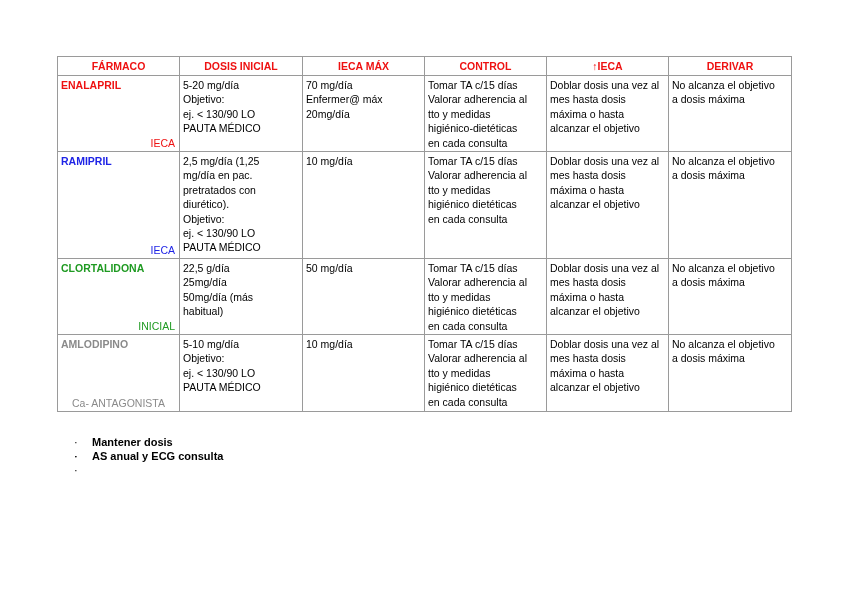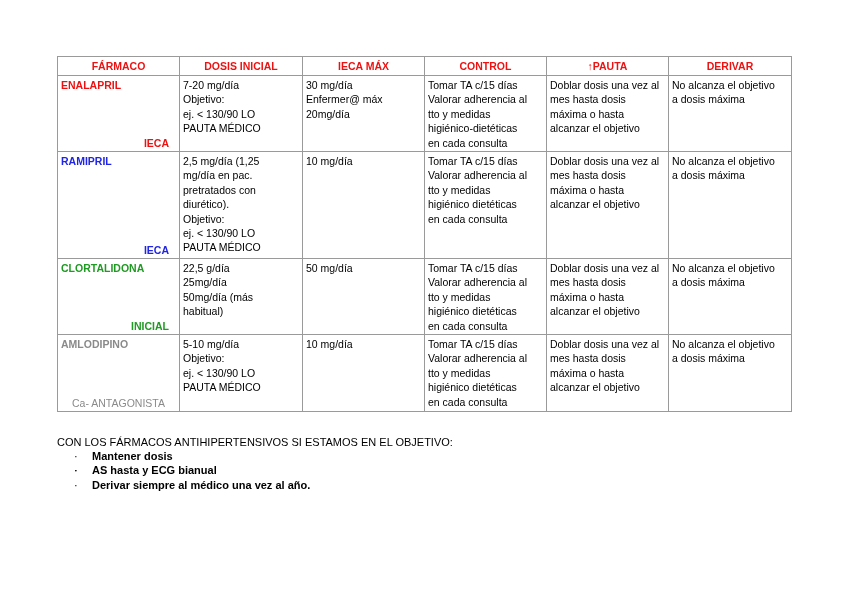--- a/index.html
+++ b/index.html
@@ -7,21 +7,21 @@
            font-family: "Liberation Sans", sans-serif; color: #000; }
     .page { position: absolute; left: 0; top: 0; width: 848px; height: 484px; }
     table.drugs { position: absolute; left: 57px; top: 56px; border-collapse: collapse;
                   table-layout: fixed; width: 734px; }
     table.drugs td, table.drugs th { border: 1px solid #9a9a9a; vertical-align: top;
                   padding: 2px 3px 1px 3px; font-size: 10.5px; line-height: 14.4px; }
     table.drugs th { height: 15px; text-align: center; font-weight: bold; color: #ee1111;
                   font-size: 10.5px; padding: 2px 3px 1px 3px; }
     .cell-drug { position: relative; }
     .drug-name { font-weight: bold; display: block; }
-    .drug-class { font-weight: bold; position: absolute; right: 10px; bottom: 1px; }
+    .drug-class { font-weight: normal; position: absolute; right: 4px; bottom: 1px; }
     .drug-class.center { right: auto; left: 0; width: 100%; text-align: center; margin-top: 32px; }
     .line { display: block; white-space: nowrap; }
     .notes { position: absolute; left: 57px; top: 435px; font-size: 11px; line-height: 14.2px; }
     .notes-title { display: block; }
     .notes ul { list-style: none; margin: 0; padding: 0; }
     .notes li { display: block; position: relative; padding-left: 35px; font-weight: bold; }
     .notes li .bullet { position: absolute; left: 17px; top: 0; font-weight: normal; }
   </style>
 </head>
 <body>
@@ -35,38 +35,38 @@
       <col style="width:122px">
         <col style="width:122px">
         <col style="width:123px">
     </colgroup>
     <thead>
       <tr>
         <th>FÁRMACO</th>
         <th>DOSIS INICIAL</th>
         <th>IECA MÁX</th>
         <th>CONTROL</th>
-        <th>↑PAUTA</th>
+        <th>↑IECA</th>
         <th>DERIVAR</th>
       </tr>
     </thead>
     <tbody id="tbody">
         <tr style="height: 76px;">
           <td class="cell-drug" style="color: rgb(238, 17, 17); margin-left: 29px;">
             <span class="drug-name">ENALAPRIL</span>
             <span class="drug-class">IECA</span>
           </td>
           <td>
-            <span class="line">7-20  mg/día</span>
+            <span class="line">5-20  mg/día</span>
             <span class="line">Objetivo:</span>
             <span class="line">ej. &lt; 130/90 LO</span>
             <span class="line">PAUTA MÉDICO</span>
           </td>
           <td>
-            <span class="line">30 mg/día</span>
+            <span class="line">70 mg/día</span>
             <span class="line">Enfermer@ máx</span>
             <span class="line">20mg/día</span>
           </td>
           <td>
             <span class="line">Tomar TA c/15 días</span>
             <span class="line">Valorar adherencia al</span>
             <span class="line">tto y medidas</span>
             <span class="line">higiénico-dietéticas</span>
             <span class="line">en cada consulta</span>
           </td>
@@ -177,21 +177,20 @@
           </td>
           <td>
             <span class="line">No alcanza el objetivo</span>
             <span class="line">a dosis máxima</span>
           </td>
         </tr>
       </tbody>
   </table>
 
   <div class="notes">
-    <span class="notes-title">CON LOS FÁRMACOS ANTIHIPERTENSIVOS SI ESTAMOS EN EL OBJETIVO:</span>
     <ul>
       <li><span class="bullet">·</span><span>Mantener dosis</span></li>
       <li><span class="bullet">·</span></li>
-      <li><span class="bullet">·</span><span>AS hasta y ECG bianual</span></li>
-      <li><span class="bullet">·</span><span>Derivar siempre al médico una vez al año.</span></li>
+      <li><span class="bullet">·</span><span>AS anual y ECG consulta</span></li>
+      <li><span class="bullet">·</span></li>
     </ul>
   </div>
 </div>
 
 </body></html>

